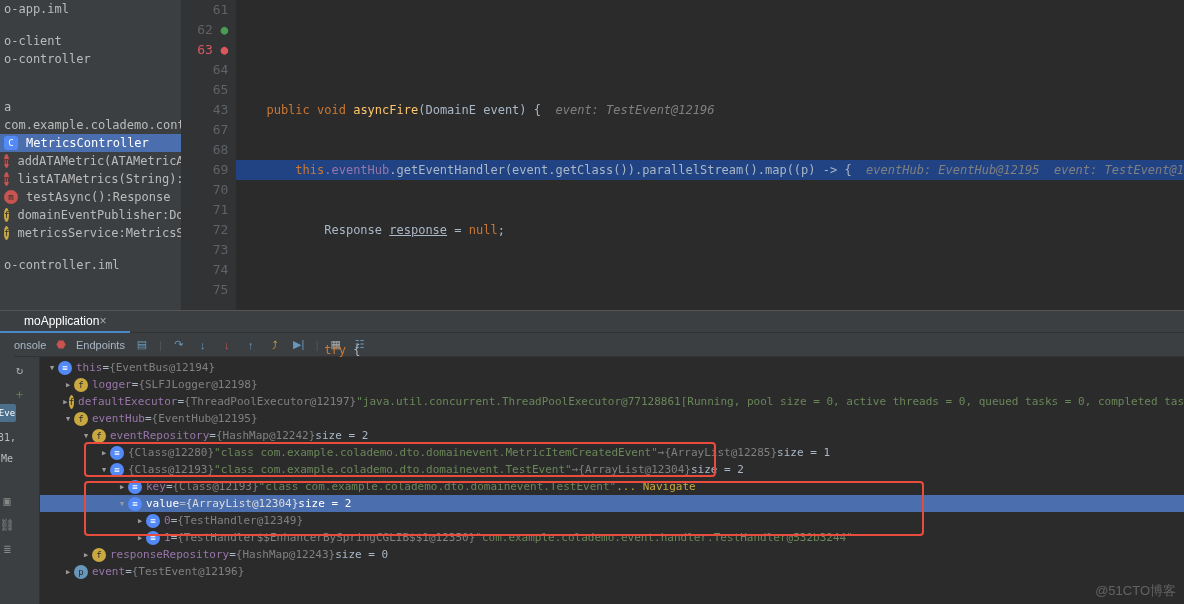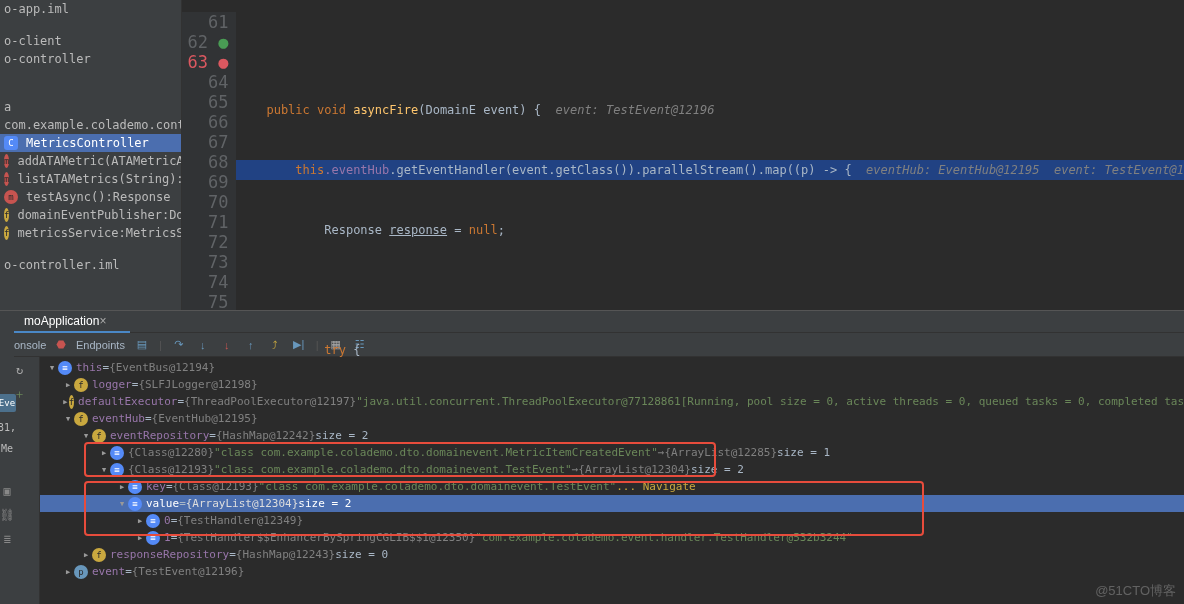--- a/index.html
+++ b/index.html
@@ -29,23 +29,22 @@
     align-items: center;
     gap: 4px;
   }
   .sidebar .item.selected { background: #4b6eaf; color: #fff; }
   .gutter {
     width: 58px;
     background: #313335;
     color: #606366;
     text-align: right;
     padding-right: 8px;
-    font-size: 17px;
+    font-size: 13px;
     line-height: 20px;
-    margin-top: 12px;
   }
   .gutter .ln { height: 20px; }
   .gutter .bp { color: #db5860; }
   .editor {
     flex: 1;
     background: #2b2b2b;
     font-size: 12px;
     line-height: 20px;
     position: relative;
     white-space: pre;
@@ -143,21 +142,21 @@
     position: absolute;
     right: 8px;
     bottom: 4px;
     color: rgba(200,200,200,0.35);
     font-family: sans-serif;
     font-size: 13px;
   }
   .icon-c { width:14px;height:14px;border-radius:3px;background:#548af7;color:#fff;font-size:9px;line-height:14px;text-align:center;display:inline-block;margin-right:4px;}
   .dbg-cell {
     position: absolute;
-    left: 0; top: 324px;
+    left: 0; top: 334px;
     width: 14px;
     height: calc(100% - 334px);
     background: #3c3f41;
     display: flex; flex-direction: column; gap:10px; align-items:center; padding-top: 70px;
     z-index: 5;
   }
   .side-btn { width:18px;height:18px;background:#4c708c;border-radius:2px;color:#fff;font-size:9px;display:flex;align-items:center;justify-content:center;}
 </style>
 </head>
 <body>
@@ -212,21 +211,21 @@
           <span>o-controller.iml</span>
         </div>
     </div>
 
     <div class="gutter">
       <div class="ln">61</div>
       <div class="ln"><span>62</span> <span style="color:#499c54">●</span></div>
       <div class="ln bp"><span>63</span> <span>●</span></div>
       <div class="ln">64</div>
       <div class="ln">65</div>
-      <div class="ln">66</div>
+      <div class="ln">43</div>
       <div class="ln">67</div>
       <div class="ln">68</div>
       <div class="ln">69</div>
       <div class="ln">70</div>
       <div class="ln">71</div>
       <div class="ln">72</div>
       <div class="ln">73</div>
       <div class="ln">74</div>
       <div class="ln">75</div>
     </div>

